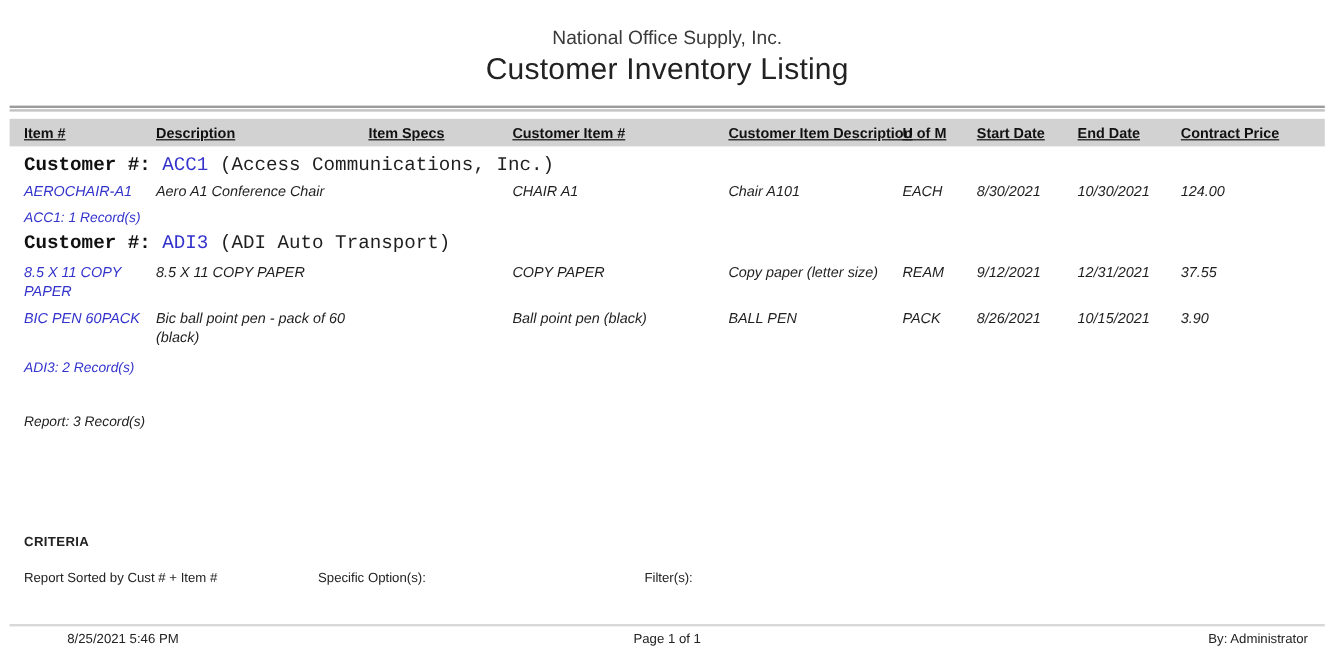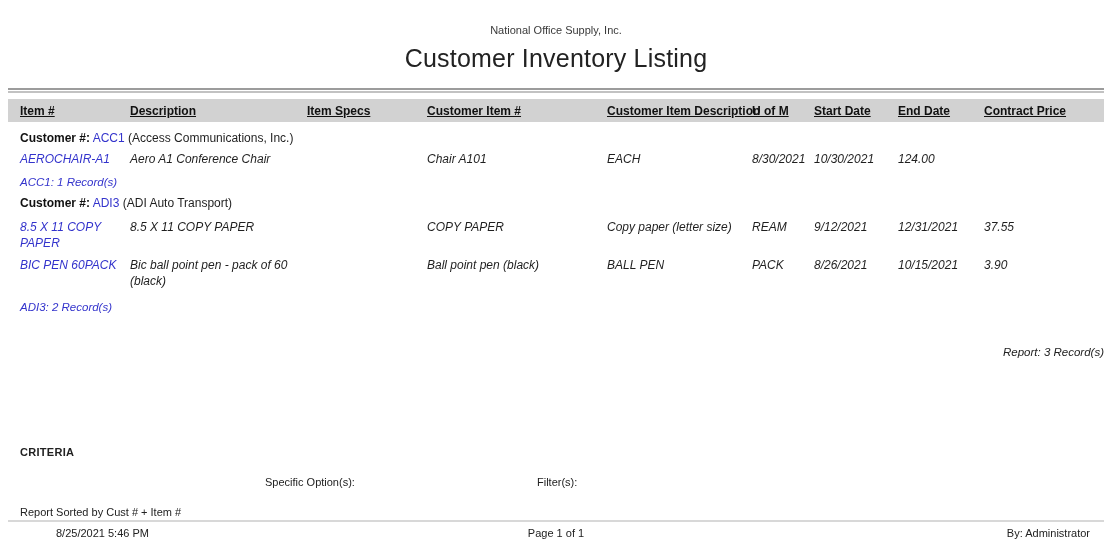--- a/index.html
+++ b/index.html
@@ -9,21 +9,21 @@
     color: #1f1f1f;
     width: 1112px; height: 560px;
     position: relative;
     overflow: hidden;
   }
   .page { position: absolute; inset: 0; background: #fff; }
 
   
   .company {
     position: absolute; top: 24px; left: 0; width: 100%;
-    text-align: center; font-size: 11px; color: #3a3a3a;
+    text-align: center; font-size: 16px; color: #3a3a3a;
   }
   .title {
     position: absolute; top: 44px; left: 0; width: 100%;
     text-align: center; font-size: 25px; color: #222222;
     letter-spacing: 0.2px;
   }
   .rule-double { position: absolute; top: 88px; left: 8px; right: 8px; }
   .rule-double .r1 { height: 2px; background: #9c9c9c; }
   .rule-double .r2 { height: 2px; background: #c2c2c2; margin-top: 1px; }
 
@@ -39,40 +39,40 @@
   }
   .th {
     font-size: 12px; font-weight: bold; text-decoration: underline;
     white-space: nowrap; color: #111;
   }
   .th.num { text-align: right; }
   .row { margin-top: 0; font-size: 12px; line-height: 16px; }
   .td { padding-right: 6px; color: #1f1f1f; font-style: italic; }
   .td.num { text-align: left; padding-right: 0; }
   .link { color: #3333cc; }
-  .group-header { font-size: 12px; line-height: 16px; padding-left: 12px; }
+  .group-header { font-size: 16px; line-height: 16px; padding-left: 12px; font-family: Liberation Mono, monospace; }
   .group-header .glabel { font-weight: bold; color: #111; }
   .group-footer {
     font-size: 11.5px; font-style: italic; color: #3333cc;
     line-height: 16px; padding-left: 12px;
   }
   .report-total {
     font-size: 11.5px; font-style: italic; color: #222;
     line-height: 16px; padding-left: 12px;
   }
   .mt8 { margin-top: 8px; } .mt5 { margin-top: 5px; } .mt7 { margin-top: 7px; }
-  .mt6 { margin-top: 6px; } .mt10 { margin-top: 10px; } .mt29 { margin-top: 29px; text-align: right; }
+  .mt6 { margin-top: 6px; } .mt10 { margin-top: 10px; } .mt29 { margin-top: 29px; }
 
   
   .criteria-heading {
     position: absolute; top: 446px; left: 20px;
     font-size: 11px; font-weight: bold; color: #222; letter-spacing: 0.3px;
   }
   .criteria-row { position: absolute; top: 476px; left: 0; width: 100%; font-size: 11px; color: #222; }
-  .criteria-sort { position: absolute; left: 20px; top: 0; white-space: nowrap; margin-top: 30px; }
+  .criteria-sort { position: absolute; left: 20px; top: 0; white-space: nowrap; }
   .criteria-options { position: absolute; left: 265px; top: 0; white-space: nowrap; }
   .criteria-filters { position: absolute; left: 537px; top: 0; white-space: nowrap; }
 
   
   .footer-rule { position: absolute; top: 520px; left: 8px; right: 8px; height: 2px; background: #d8d8d8; }
   .page-footer { position: absolute; top: 527px; left: 0; width: 100%; font-size: 11px; color: #222; }
   .footer-date { position: absolute; left: 12px; top: 0; padding-left: 44px; }
   .footer-page { position: absolute; left: 0; width: 100%; text-align: center; top: 0; }
   .footer-by { position: absolute; right: 22px; top: 0; }
 </style>
@@ -106,20 +106,21 @@
     <div class="group-header mt8">
       <span class="glabel">Customer #:</span>
       <span class="link">ACC1</span>
       <span>(Access Communications, Inc.)</span>
     </div>
 
     <div class="cols row mt5">
       <div class="td link">AEROCHAIR-A1</div>
       <div class="td">Aero A1 Conference Chair</div>
       <div class="td"></div>
+      <div class="td">CHAIR A1</div>
       <div class="td">Chair A101</div>
       <div class="td">EACH</div>
       <div class="td">8/30/2021</div>
       <div class="td">10/30/2021</div>
       <div class="td num">124.00</div>
     </div>
 
     <div class="group-footer mt7">ACC1: 1 Record(s)</div>
 
     <div class="group-header mt5">

